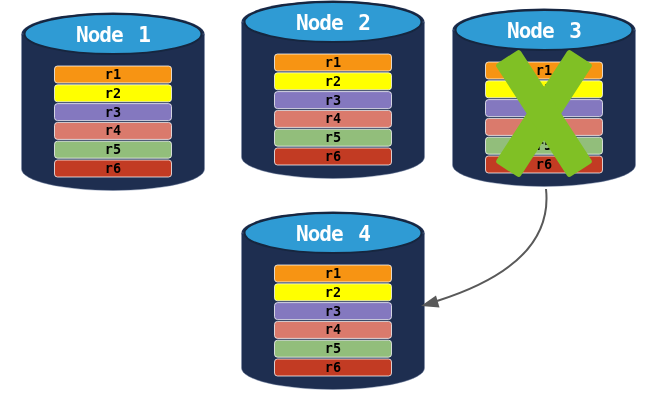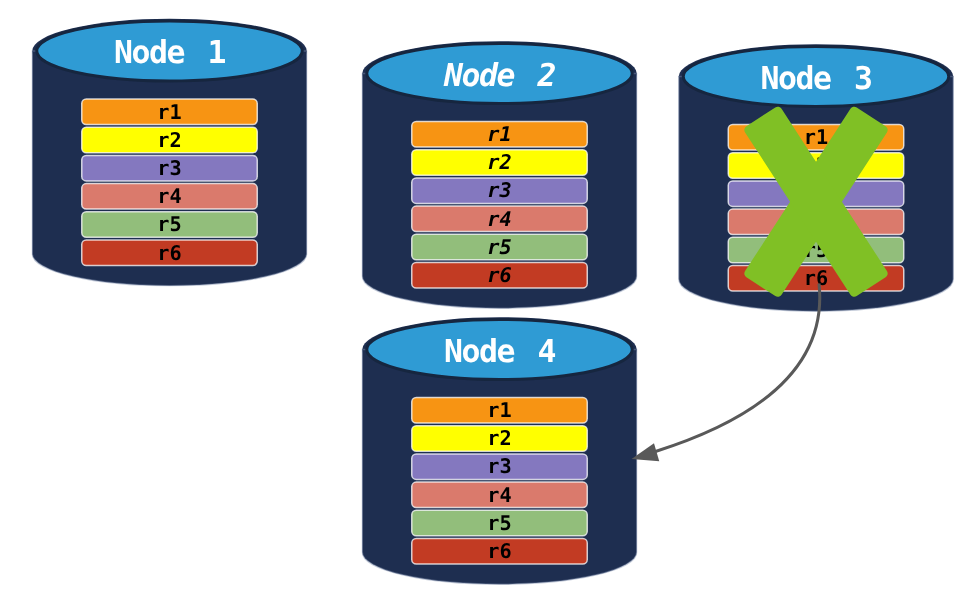--- a/index.html
+++ b/index.html
@@ -41,21 +41,21 @@
             <rect class="record-bar" x="33.5" y="148" width="117" height="17" rx="3" fill="#C23B23"></rect>
             <text class="record-label" x="92" y="161">r6</text>
           </g>
       <g class="fail-x" style="display:none">
         <rect x="77.5" y="38" width="29" height="135" rx="3" transform="rotate(33 92 105.5)"></rect>
         <rect x="77.5" y="38" width="29" height="135" rx="3" transform="rotate(-33 92 105.5)"></rect>
       </g>
     </svg>
   </div>
 
-  <div class="node" style="left: 241px; top: 27px; font-style: italic;">
+  <div class="node" style="left: 241px; top: 0;">
     <svg width="184" height="179" viewBox="0 0 184 179">
       <ellipse class="cyl-rim" cx="92" cy="22" rx="91.5" ry="21.5"></ellipse>
       <path class="cyl-body" d="M0.5,22 L0.5,157 A91.5,21.5 0 0 0 183.5,157 L183.5,22 Z"></path>
       <ellipse class="cyl-top" cx="92" cy="22" rx="88.5" ry="20"></ellipse>
       <text class="cyl-title" x="92" y="30">Node 2</text>
       <g class="records">
             <rect class="record-bar" x="33.5" y="54" width="117" height="17" rx="3" fill="#F79413"></rect>
             <text class="record-label" x="92" y="67">r1</text>
             <rect class="record-bar" x="33.5" y="72.8" width="117" height="17" rx="3" fill="#FFFF00"></rect>
             <text class="record-label" x="92" y="85.8">r2</text>
@@ -68,21 +68,21 @@
             <rect class="record-bar" x="33.5" y="148" width="117" height="17" rx="3" fill="#C23B23"></rect>
             <text class="record-label" x="92" y="161">r6</text>
           </g>
       <g class="fail-x" style="display:none">
         <rect x="77.5" y="38" width="29" height="135" rx="3" transform="rotate(33 92 105.5)"></rect>
         <rect x="77.5" y="38" width="29" height="135" rx="3" transform="rotate(-33 92 105.5)"></rect>
       </g>
     </svg>
   </div>
 
-  <div class="node" style="left: 452px; top: 29px; text-decoration: underline;">
+  <div class="node" style="left: 452px; top: 8px; text-decoration: underline;">
     <svg width="184" height="179" viewBox="0 0 184 179">
       <ellipse class="cyl-rim" cx="92" cy="22" rx="91.5" ry="21.5"></ellipse>
       <path class="cyl-body" d="M0.5,22 L0.5,157 A91.5,21.5 0 0 0 183.5,157 L183.5,22 Z"></path>
       <ellipse class="cyl-top" cx="92" cy="22" rx="88.5" ry="20"></ellipse>
       <text class="cyl-title" x="92" y="30">Node 3</text>
       <g class="records">
             <rect class="record-bar" x="33.5" y="54" width="117" height="17" rx="3" fill="#F79413"></rect>
             <text class="record-label" x="92" y="67">r1</text>
             <rect class="record-bar" x="33.5" y="72.8" width="117" height="17" rx="3" fill="#FFFF00"></rect>
             <text class="record-label" x="92" y="85.8">r2</text>

